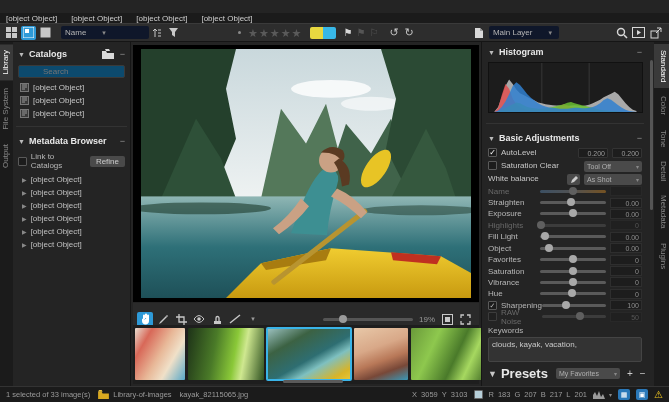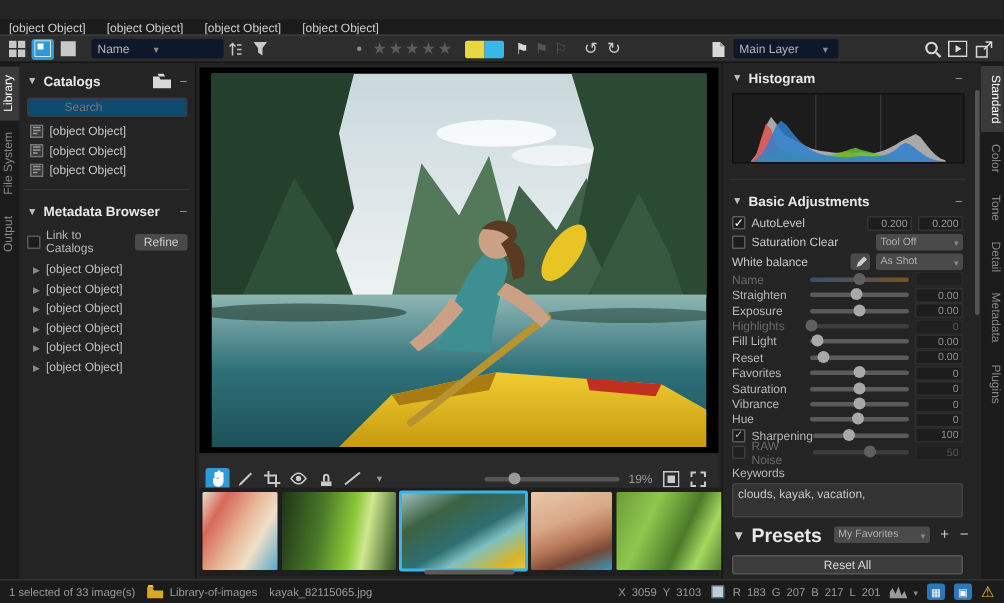--- a/index.html
+++ b/index.html
@@ -97,21 +97,21 @@
   .thumb[data-thumb="facepaint-girl"]{ width:54px; background:linear-gradient(160deg,#e8c8a8 0%,#d8a888 38%,#b87858 60%,#784838 78%,#3898b8 100%); }
   .thumb[data-thumb="moss-rocks"]{ width:76px; background:linear-gradient(115deg,#6a9a3a 0%,#8ec84e 30%,#4a7a2a 58%,#a6d860 75%,#3a6420 100%); }
   .fs-ctl { margin-left:auto; width:16px; display:flex; flex-direction:column; align-items:center; gap:4px; padding-top:2px; }
   .fs-ctl .mini { color:#aaa; font-size:8px; }
   .fs-scroll { position:absolute; left:150px; bottom:1px; width:60px; height:3px; background:#5a5a5a; border-radius:2px; }
 
   
   .rpanel { position:absolute; top:42px; bottom:16px; left:481px; width:167px; background:#242424;
     border-left:1px solid #151515; padding:2px 4px; display:flex; flex-direction:column; }
   .hist-svg { background:#1c1c1c; border:1px solid #111; margin:2px 2px 4px 2px; }
-  .adj-hdr-row { display:flex; align-items:center; gap:4px; padding:2px 2px; height:13px; }
+  .adj-hdr-row { display:flex; align-items:flex-start; gap:4px; padding:2px 2px; height:13px; }
   .adj-hdr-row .lbl { color:#c8c8c8; font-size:8px; flex:1; }
   .valbox { background:#1d1d1d; border:1px solid #333; border-radius:1px; color:#9a9a9a;
     font-size:7px; text-align:right; padding:0 2px; min-width:30px; height:10px; line-height:10px; }
   .mini-dd { background:#4a4a4a; color:#b0b0b0; border-radius:2px; font-size:7px; height:11px;
     display:flex; align-items:center; padding:0 3px; gap:4px; min-width:58px; justify-content:space-between; }
   .dropper { width:13px; height:11px; background:#4a4a4a; border-radius:2px; display:flex;
     align-items:center; justify-content:center; }
   .adj-row { display:flex; align-items:center; height:12px; padding:0 2px; gap:4px; }
   .adj-row.dim { opacity:.45; }
   .adj-row .cbx { display:none; width:9px; height:9px; background:#1c1c1c; border:1px solid #5a5a5a;
@@ -546,21 +546,21 @@
       <div class="adj-row">
 
         <span class="adj-label">Fill Light</span>
         <span class="track">
           <span class="thumbk" style="left: 8%;"></span>
         </span>
         <span class="val">0.00</span>
       </div>
       <div class="adj-row">
 
-        <span class="adj-label">Reset</span>
+        <span class="adj-label">Object</span>
         <span class="track">
           <span class="thumbk" style="left: 14%;"></span>
         </span>
         <span class="val">0.00</span>
       </div>
       <div class="adj-row">
 
         <span class="adj-label">Favorites</span>
         <span class="track">
           <span class="thumbk" style="left: 50%;"></span>
@@ -615,21 +615,20 @@
       <span class="tri">▼</span>
       <span class="ttl">Presets</span>
       <span class="spacer"></span>
       <span class="mini-dd" style="min-width:64px">
         <span>My Favorites</span>
         <span style="font-size:6px;color:#888">▾</span>
       </span>
       <span class="plusminus">+</span>
       <span class="plusminus">−</span>
     </div>
-    <div class="reset-btn">Reset All</div>
   </div>
 
   <div class="rscroll"></div>
   <div class="rtabs">
     <span class="vtab active">Standard</span>
       <span class="vtab">Color</span>
       <span class="vtab">Tone</span>
       <span class="vtab">Detail</span>
       <span class="vtab">Metadata</span>
       <span class="vtab">Plugins</span>

